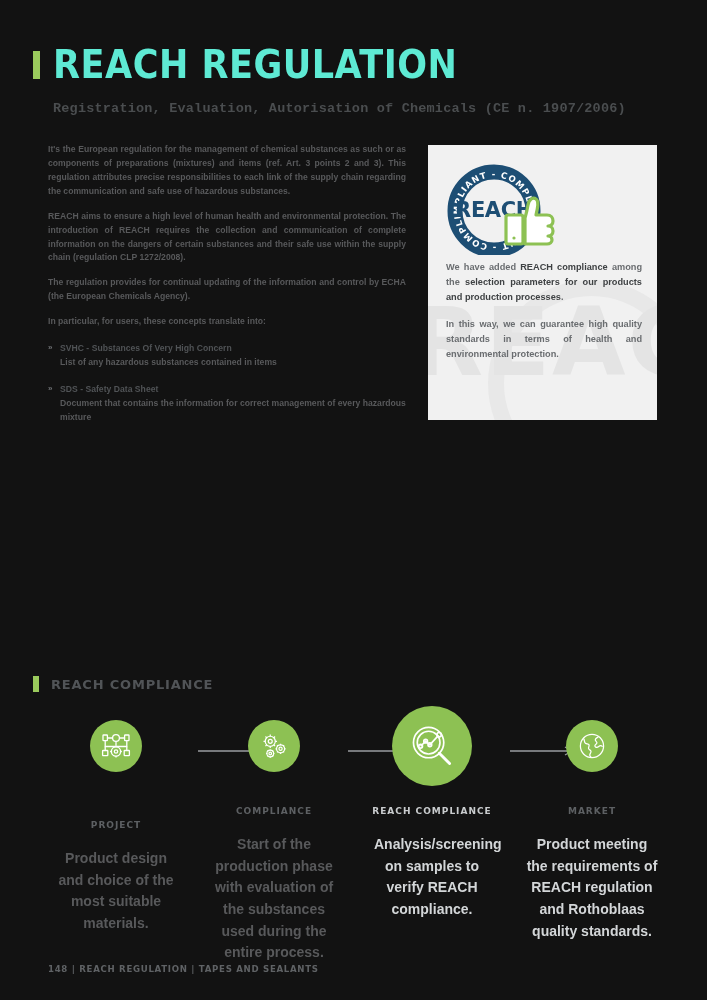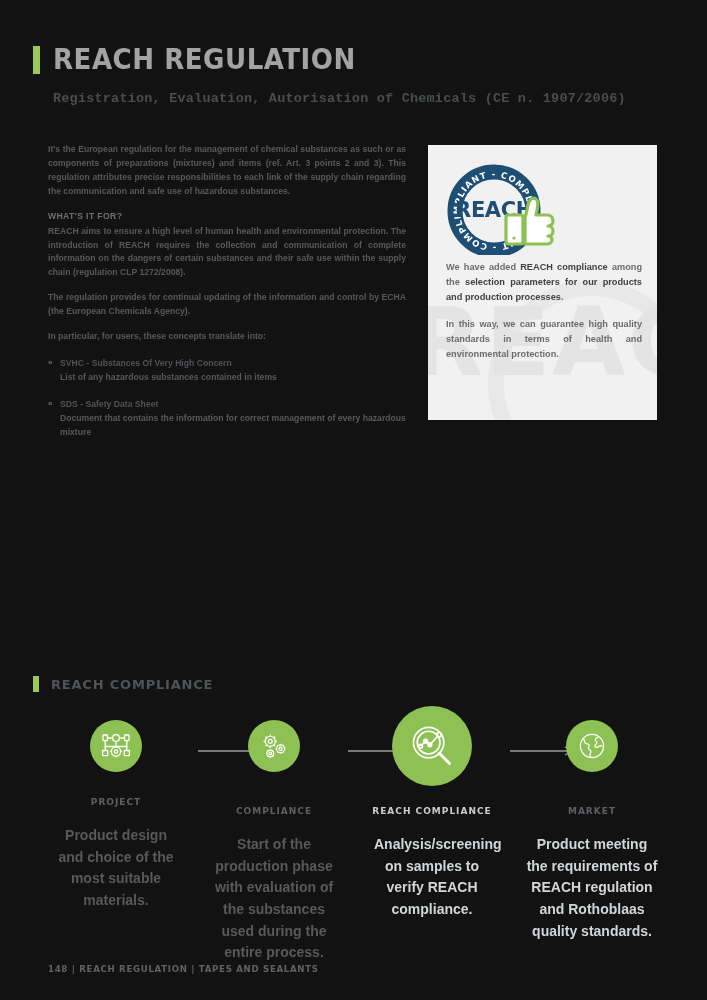--- a/index.html
+++ b/index.html
@@ -28,24 +28,24 @@
     align-items: center;
   }
   .accent-bar {
     width: 7px;
     height: 28px;
     background: #9ACA5C;
     margin-right: 13px;
     flex: none;
   }
   #page-title {
-    font-size: 29px;
+    font-size: 39px;
     font-weight: bold;
     letter-spacing: 0.5px;
-    color: #a3a3a3;
+    color: #5eead4;
     line-height: 1;
     font-family: "DejaVu Sans", sans-serif;
     font-stretch: condensed;
   }
   #page-subtitle {
     margin-top: 17px;
     margin-left: 20px;
     font-size: 13.5px;
     font-weight: bold;
     color: #4a4d4f;
@@ -230,21 +230,20 @@
     <div class="title-row">
       <div class="accent-bar"></div>
       <div id="page-title">REACH REGULATION</div>
     </div>
     <div id="page-subtitle">Registration, Evaluation, Autorisation of Chemicals (CE n. 1907/2006)</div>
   </div>
 
   <div id="left-col">
     <p>It's the European regulation for the management of chemical substances as such or as components of preparations (mixtures) and items (ref. Art. 3 points 2 and 3). This regulation attributes precise responsibilities to each link of the supply chain regarding the communication and safe use of hazardous substances.</p>
 
-    <div class="section-label">WHAT'S IT FOR?</div>
     <p>REACH aims to ensure a high level of human health and environmental protection. The introduction of REACH requires the collection and communication of complete information on the dangers of certain substances and their safe use within the supply chain (regulation CLP 1272/2008).</p>
     <p>The regulation provides for continual updating of the information and control by ECHA (the European Chemicals Agency).</p>
     <p class="tight">In particular, for users, these concepts translate into:</p>
 
     <div class="bullet-list">
       <div class="bullet">
         <div class="bullet-marker">»</div>
         <div class="bullet-body">
           <div class="bullet-title">SVHC - Substances Of Very High Concern</div>
           <div class="bullet-text">List of any hazardous substances contained in items</div>
@@ -309,21 +308,21 @@
           <path d="M 15 10.4 L 15 14.6"></path>
           <path d="M 4.2 9.8 L 4.2 15.5 L 25.8 15.5 L 25.8 9.8"></path>
           <path d="M 4.2 15.5 L 4.2 19.5 M 25.8 15.5 L 25.8 19.5"></path>
           <rect x="1.6" y="19.5" width="5.2" height="5.2" rx="0.6"></rect>
           <rect x="23.2" y="19.5" width="5.2" height="5.2" rx="0.6"></rect>
           <circle cx="15" cy="20.5" r="4.6"></circle>
           <circle cx="15" cy="20.5" r="1.7"></circle>
           <path d="M 15 14.6 L 15 15.9 M 15 25.1 L 15 26.4 M 9.1 20.5 L 10.4 20.5 M 19.6 20.5 L 20.9 20.5"></path>
         </svg>
       </div>
-      <div class="step-label" style="margin-top:25px;">PROJECT</div>
+      <div class="step-label" style="margin-top:48px;">PROJECT</div>
       <div class="step-desc" style="margin-top:18px;padding:0 24px;">Product design and choice of the most suitable materials.</div>
     </div>
 
     <div class="arrow" style="left:168px; top:36px; width:66px;">
       <svg width="66" height="10" viewBox="0 0 66 10">
         <path d="M 0 5 L 60 5" stroke="#9a9da0" stroke-width="1.3"></path>
         <path d="M 55 1 L 62 5 L 55 9" stroke="#9a9da0" stroke-width="1.3" fill="none"></path>
       </svg>
     </div>
 

